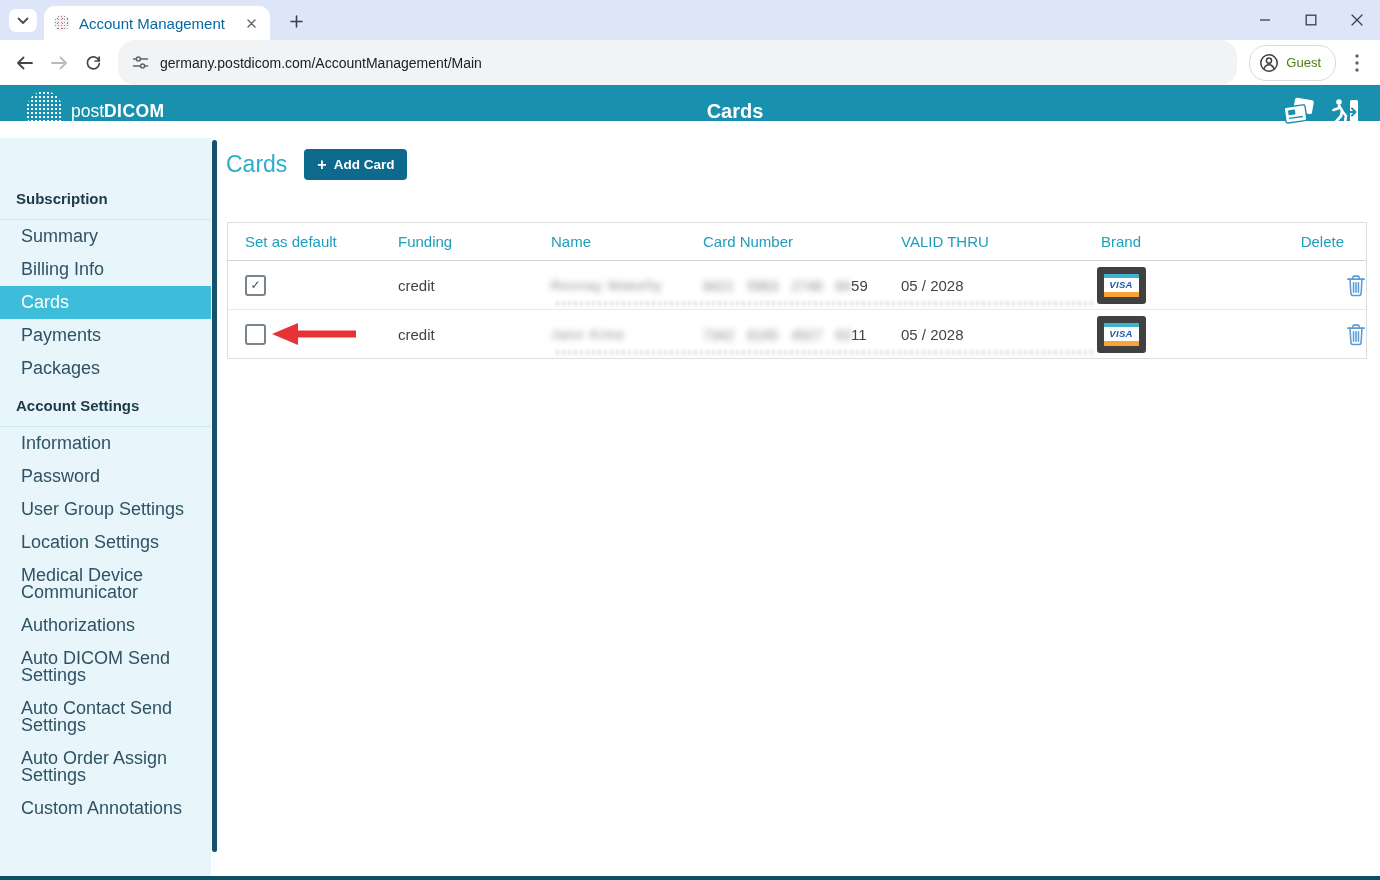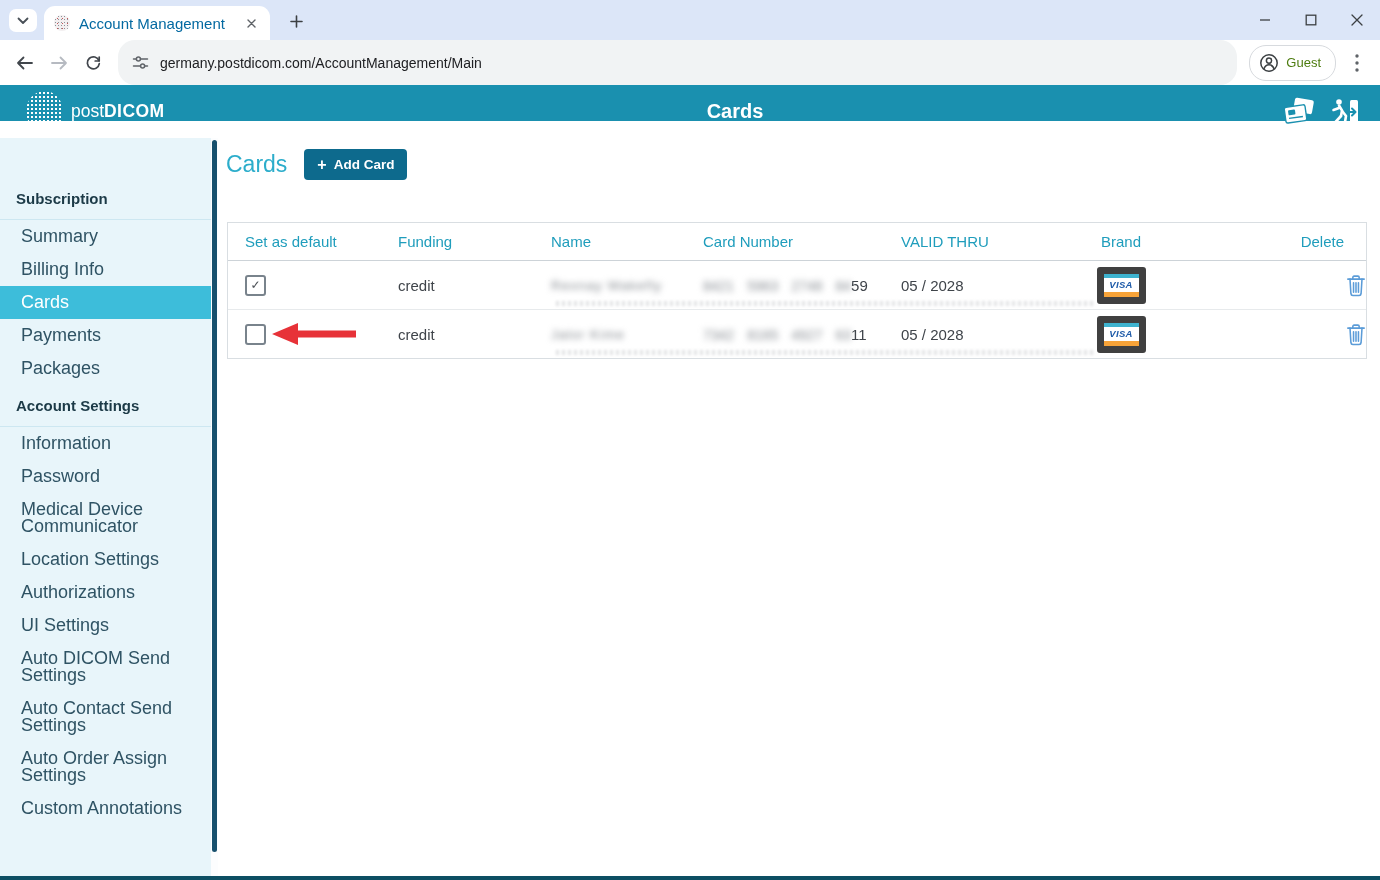--- a/index.html
+++ b/index.html
@@ -222,24 +222,24 @@
   <div class="sidebar">
     <div class="sb-head">Subscription</div>
     <div class="sb-item">Summary</div>
     <div class="sb-item">Billing Info</div>
     <div class="sb-item active">Cards</div>
     <div class="sb-item">Payments</div>
     <div class="sb-item">Packages</div>
     <div class="sb-head">Account Settings</div>
     <div class="sb-item">Information</div>
     <div class="sb-item">Password</div>
+    <div class="sb-item">User Group Settings</div>
+    <div class="sb-item">Location Settings</div>
     <div class="sb-item">Medical Device Communicator</div>
-    <div class="sb-item">Location Settings</div>
     <div class="sb-item">Authorizations</div>
-    <div class="sb-item">UI Settings</div>
     <div class="sb-item">Auto DICOM Send Settings</div>
     <div class="sb-item">Auto Contact Send Settings</div>
     <div class="sb-item">Auto Order Assign Settings</div>
     <div class="sb-item">Custom Annotations</div>
     <div class="scroll-track">
       <div class="scroll-thumb"></div>
     </div>
   </div>
 
   <div class="main">

